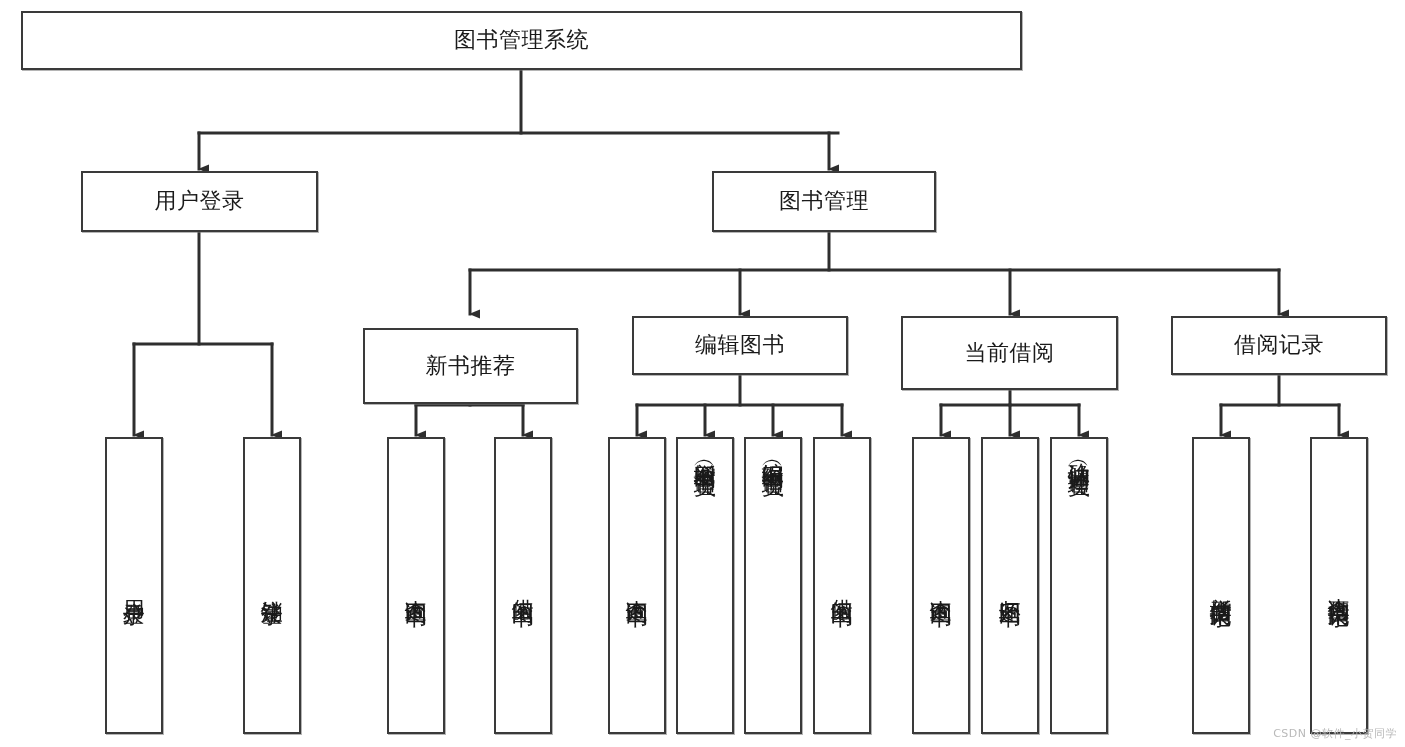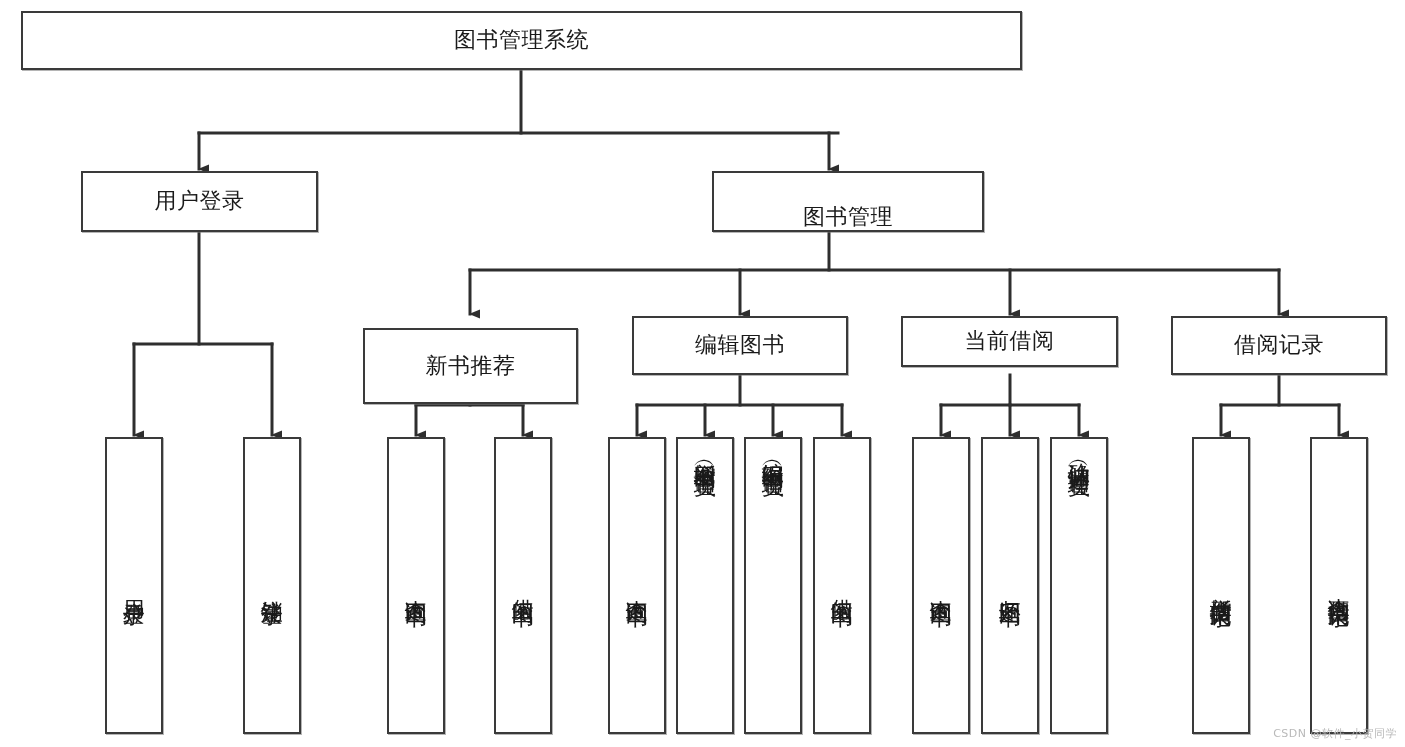--- a/index.html
+++ b/index.html
@@ -131,33 +131,33 @@
   </svg>
 
   <div class="node horizontal" style="left:21px; top:11px; width:1001px; height:59px;">
     <span class="label">图书管理系统</span>
   </div>
 
   <div class="node horizontal" style="left:81px; top:171px; width:237px; height:61px;">
     <span class="label">用户登录</span>
   </div>
 
-  <div class="node horizontal" style="left:712px; top:171px; width:272px; height:61px;align-items:flex-end;">
+  <div class="node horizontal" style="left:712px; top:171px; width:224px; height:61px;">
     <span class="label">图书管理</span>
   </div>
 
   <div class="node horizontal" style="left:363px; top:316px; width:215px; height:76px;margin-top:12px;">
     <span class="label">新书推荐</span>
   </div>
 
   <div class="node horizontal" style="left:632px; top:316px; width:216px; height:59px;">
     <span class="label">编辑图书</span>
   </div>
 
-  <div class="node horizontal" style="left:901px; top:316px; width:217px; height:51px;justify-content:center;">
+  <div class="node horizontal" style="left:901px; top:316px; width:217px; height:74px;justify-content:center;">
     <span class="label">当前借阅</span>
   </div>
 
   <div class="node horizontal" style="left:1171px; top:316px; width:216px; height:59px;">
     <span class="label">借阅记录</span>
   </div>
 
   <div class="node vertical center" style="left:105px; top:437px; width:58px; height:297px;">
     <span class="label">用户登录</span>
   </div>

